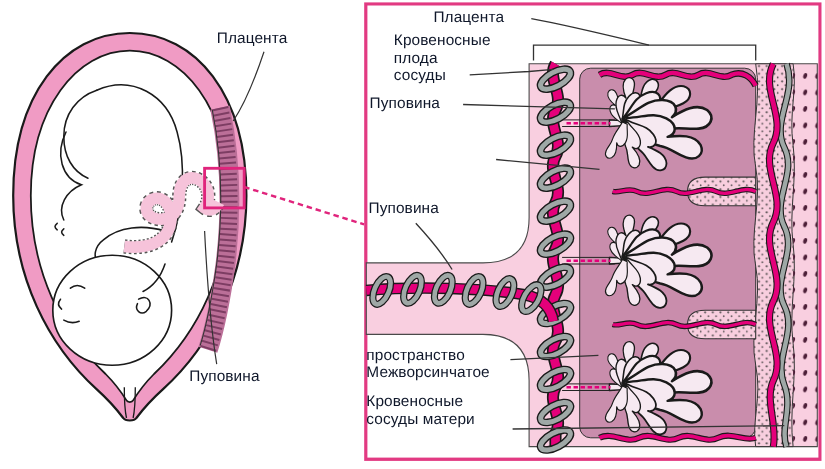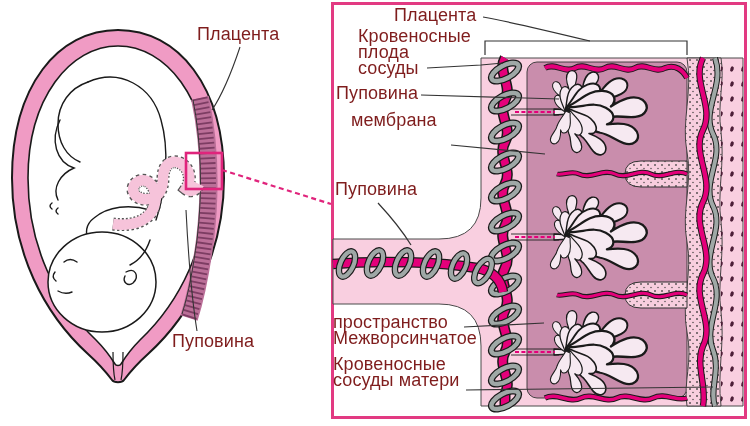--- a/index.html
+++ b/index.html
@@ -1,21 +1,21 @@
 <!DOCTYPE html>
 <html><head>
 <meta charset="utf-8">
 <style>
   html,body{margin:0;padding:0;background:#fff;}
   #stage{position:relative;width:750px;height:426px;background:#fff;overflow:hidden;
          font-family:"Liberation Sans",sans-serif;}
   svg{position:absolute;display:block;}
   #left-svg{left:0;top:0;}
   #right-svg{left:331px;top:2px;}
-  .lbl{position:absolute;font-size:18px;line-height:16px;color:#7f1d1d;letter-spacing:.1px;}
+  .lbl{position:absolute;font-size:14px;line-height:16px;color:#0f172a;letter-spacing:.1px;}
   .ln{display:block;white-space:nowrap;}
 </style>
 </head>
 <body>
 
 <div id="stage">
 
   <svg id="left-svg" width="332" height="426" viewBox="0 0 332 426">
 
     <g>
@@ -260,21 +260,20 @@
   </div>
   <div class="lbl" style="left:358px;top:28px">
     <span class="ln">Кровеносные</span>
     <span class="ln">плода</span>
     <span class="ln">сосуды</span>
   </div>
   <div class="lbl" style="left:336px;top:85px">
     <span class="ln">Пуповина</span>
   </div>
   <div class="lbl" style="left:351px;top:112px">
-    <span class="ln">мембрана</span>
   </div>
   <div class="lbl" style="left:335px;top:181px">
     <span class="ln">Пуповина</span>
   </div>
   <div class="lbl" style="left:333px;top:314px">
     <span class="ln">пространство</span>
     <span class="ln">Межворсинчатое</span>
   </div>
   <div class="lbl" style="left:333px;top:356px">
     <span class="ln">Кровеносные</span>

